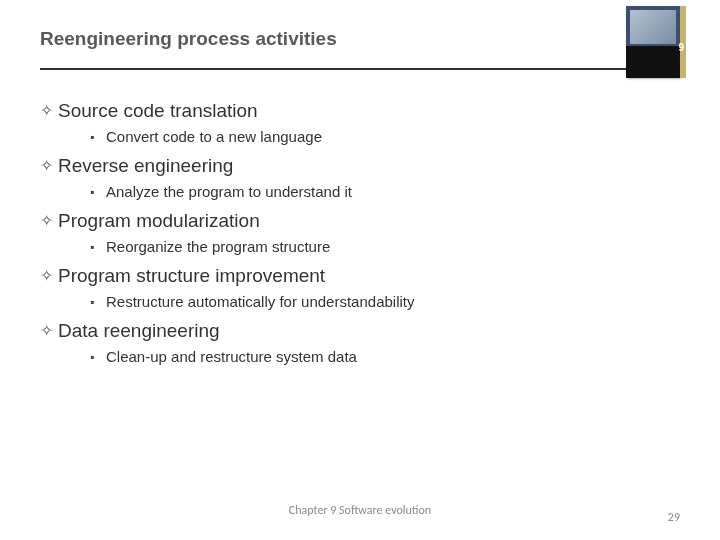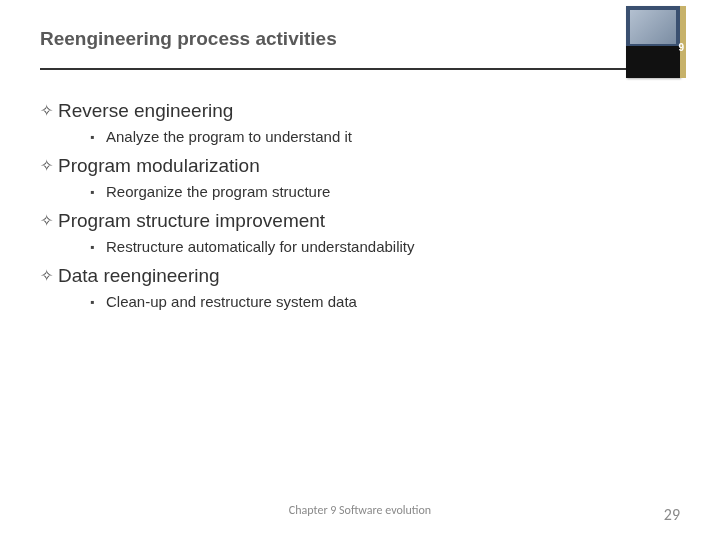--- a/index.html
+++ b/index.html
@@ -86,38 +86,42 @@
     width: 100%;
     text-align: center;
     font-size: 12px;
     color: #8a8a8a;
     font-family: Calibri, Arial, sans-serif;
   }
   .pagenum {
     position: absolute;
     bottom: 16px;
     right: 40px;
-    font-size: 16px;
+    font-size: 12px;
     color: #8a8a8a;
     font-family: Calibri, Arial, sans-serif;
   }
 </style>
 </head>
 <body>
 
 <div class="header">
   <div class="title">Reengineering process activities</div>
   <div class="book">
     <div class="book-edge"></div>
     <div class="book-num">9</div>
   </div>
 </div>
 <hr class="rule">
 
 <div class="content">
+  <div class="item">
+    <div class="lvl1"><span class="bullet">✧</span><span>Source code translation</span></div>
+    <div class="lvl2"><span class="bullet">▪</span><span>Convert code to a new language</span></div>
+  </div>
   <div class="item">
     <div class="lvl1"><span class="bullet">✧</span><span>Reverse engineering</span></div>
     <div class="lvl2"><span class="bullet">▪</span><span>Analyze the program to understand it</span></div>
   </div>
   <div class="item">
     <div class="lvl1"><span class="bullet">✧</span><span>Program modularization</span></div>
     <div class="lvl2"><span class="bullet">▪</span><span>Reorganize the program structure</span></div>
   </div>
   <div class="item">
     <div class="lvl1"><span class="bullet">✧</span><span>Program structure improvement</span></div>

